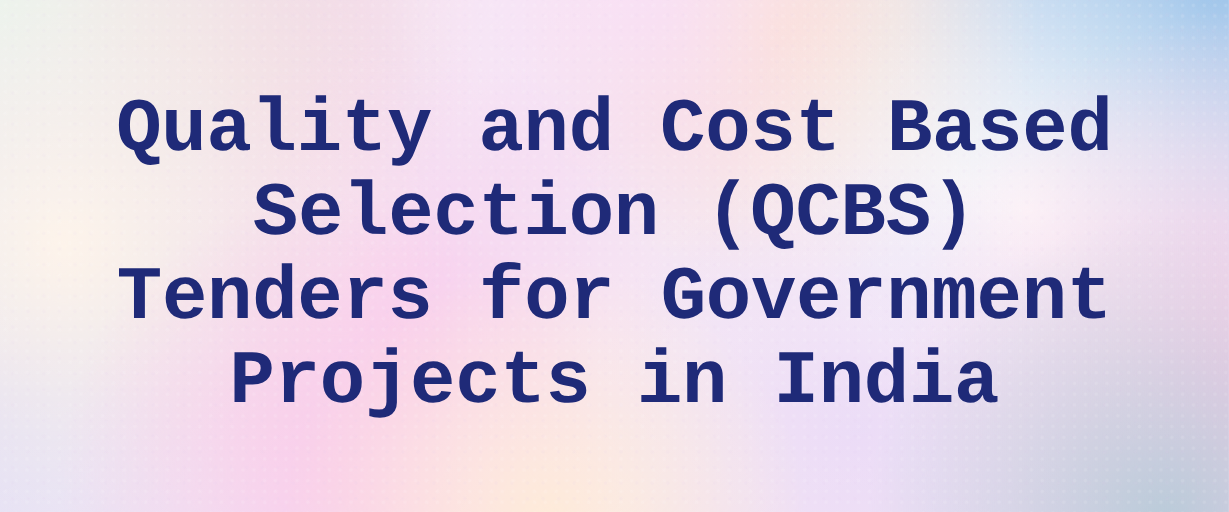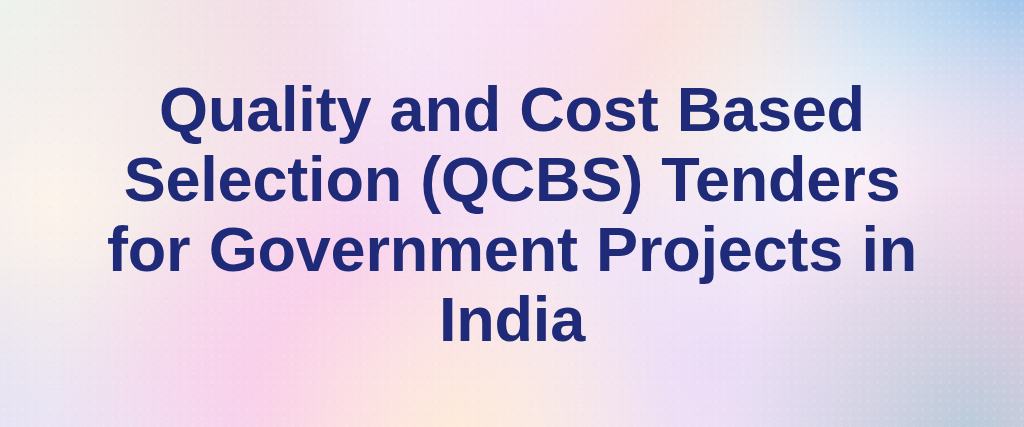--- a/index.html
+++ b/index.html
@@ -8,21 +8,21 @@
     background: #ffffff;
   }
 
   
   .banner {
     position: relative;
     width: 1024px;
     height: 427px;
     overflow: hidden;
     box-sizing: border-box;
-    font-family: Liberation Sans, sans-serif;
+    font-family: Liberation Mono, monospace;
   }
 
   
   .bg-base {
     position: absolute;
     inset: 0;
     background: #f3e2f2;
   }
 
   

